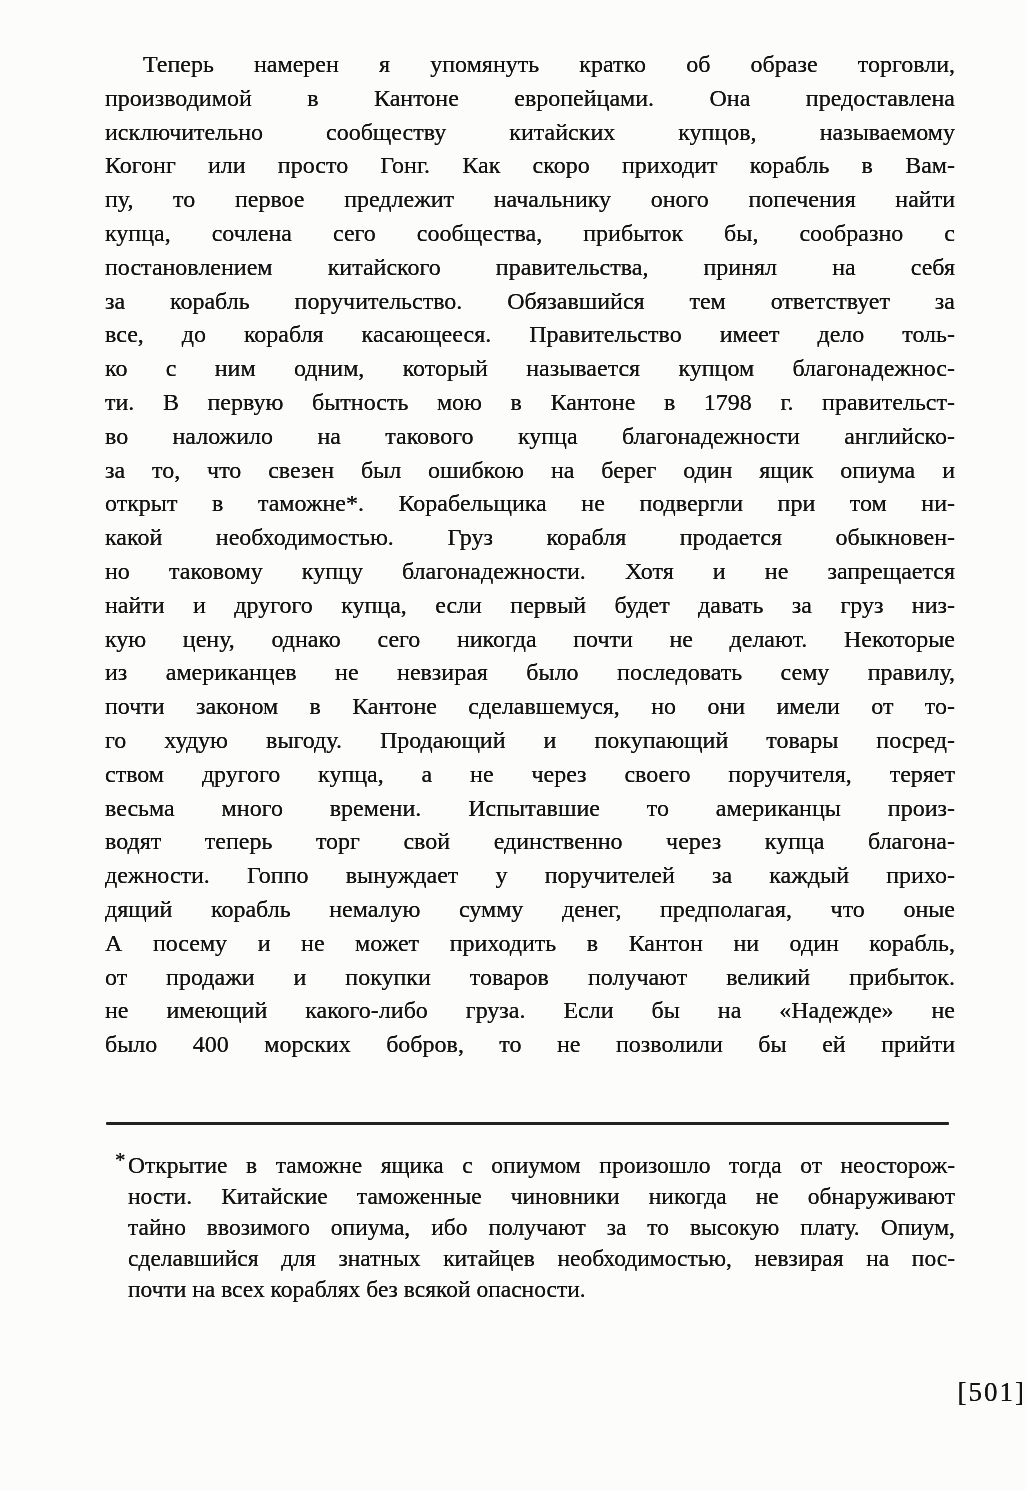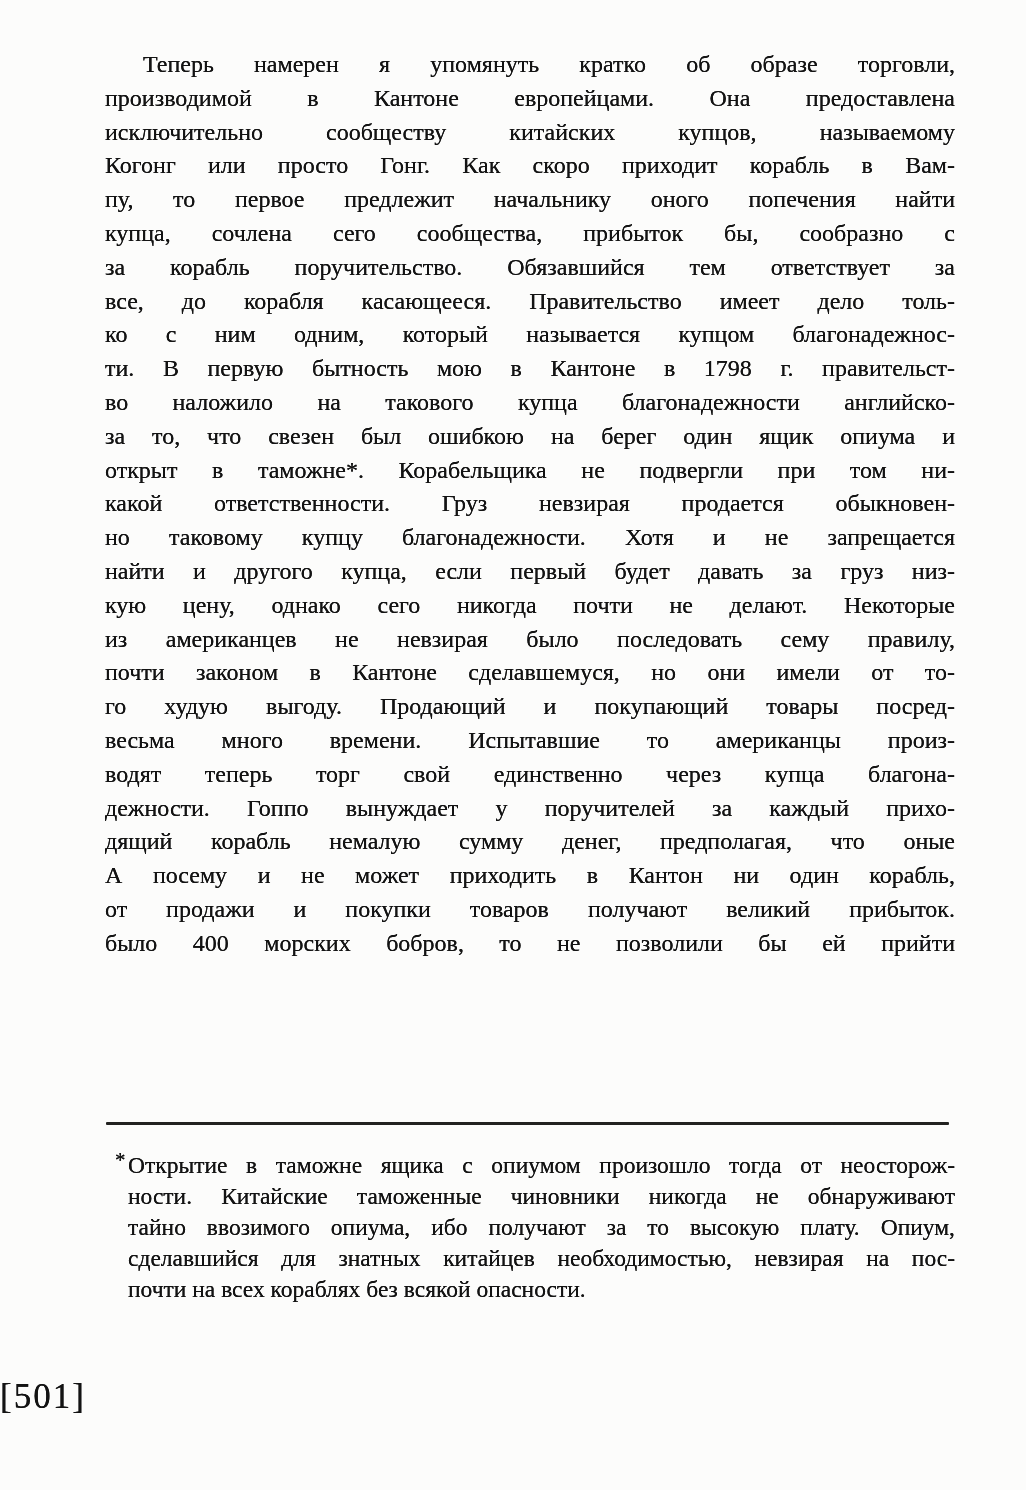--- a/index.html
+++ b/index.html
@@ -67,57 +67,60 @@
     left: -13px;
     top: -5px;
     font-size: 21px;
     text-align: left;
   }
   .page-number {
     position: absolute;
     left: 0;
     top: 1377px;
     width: 100%;
-    text-align: left;
-    font-size: 35px;
+    text-align: right;
+    font-size: 27px;
     letter-spacing: 2px;
     text-shadow: 0 0 0.4px currentColor;
   }
 </style>
 </head>
 <body>
 
 <div class="page">
   <div class="main-text" id="main-text">
       <div class="line indent">Теперь намерен я упомянуть кратко об образе торговли,</div>
       <div class="line">производимой в Кантоне европейцами. Она предоставлена</div>
       <div class="line">исключительно сообществу китайских купцов, называемому</div>
       <div class="line">Когонг или просто Гонг. Как скоро приходит корабль в Вам-</div>
       <div class="line">пу, то первое предлежит начальнику оного попечения найти</div>
       <div class="line">купца, сочлена сего сообщества, прибыток бы, сообразно с</div>
+      <div class="line">постановлением китайского правительства, принял на себя</div>
       <div class="line">за корабль поручительство. Обязавшийся тем ответствует за</div>
       <div class="line">все, до корабля касающееся. Правительство имеет дело толь-</div>
       <div class="line">ко с ним одним, который называется купцом благонадежнос-</div>
       <div class="line">ти. В первую бытность мою в Кантоне в 1798 г. правительст-</div>
       <div class="line">во наложило на такового купца благонадежности английско-</div>
       <div class="line">за то, что свезен был ошибкою на берег один ящик опиума и</div>
       <div class="line">открыт в таможне*. Корабельщика не подвергли при том ни-</div>
-      <div class="line">какой ответственности. Груз невзирая продается обыкновен-</div>
+      <div class="line">какой необходимостью. Груз корабля продается обыкновен-</div>
       <div class="line">но таковому купцу благонадежности. Хотя и не запрещается</div>
       <div class="line">найти и другого купца, если первый будет давать за груз низ-</div>
       <div class="line">кую цену, однако сего никогда почти не делают. Некоторые</div>
       <div class="line">из американцев не невзирая было последовать сему правилу,</div>
       <div class="line">почти законом в Кантоне сделавшемуся, но они имели от то-</div>
       <div class="line">го худую выгоду. Продающий и покупающий товары посред-</div>
+      <div class="line">ством другого купца, а не через своего поручителя, теряет</div>
       <div class="line">весьма много времени. Испытавшие то американцы произ-</div>
       <div class="line">водят теперь торг свой единственно через купца благона-</div>
       <div class="line">дежности. Гоппо вынуждает у поручителей за каждый прихо-</div>
       <div class="line">дящий корабль немалую сумму денег, предполагая, что оные</div>
       <div class="line">А посему и не может приходить в Кантон ни один корабль,</div>
       <div class="line">от продажи и покупки товаров получают великий прибыток.</div>
+      <div class="line">не имеющий какого-либо груза. Если бы на «Надежде» не</div>
       <div class="line">было 400 морских бобров, то не позволили бы ей прийти</div>
     </div>
   <div class="divider"></div>
   <div class="footnote" id="footnote">
       <div class="fline"><span class="fmark">*</span>Открытие в таможне ящика с опиумом произошло тогда от неосторож-</div>
       <div class="fline">ности. Китайские таможенные чиновники никогда не обнаруживают</div>
       <div class="fline">тайно ввозимого опиума, ибо получают за то высокую плату. Опиум,</div>
       <div class="fline">сделавшийся для знатных китайцев необходимостью, невзирая на пос-</div>
       <div class="fline last">почти на всех кораблях без всякой опасности.</div>
     </div>

